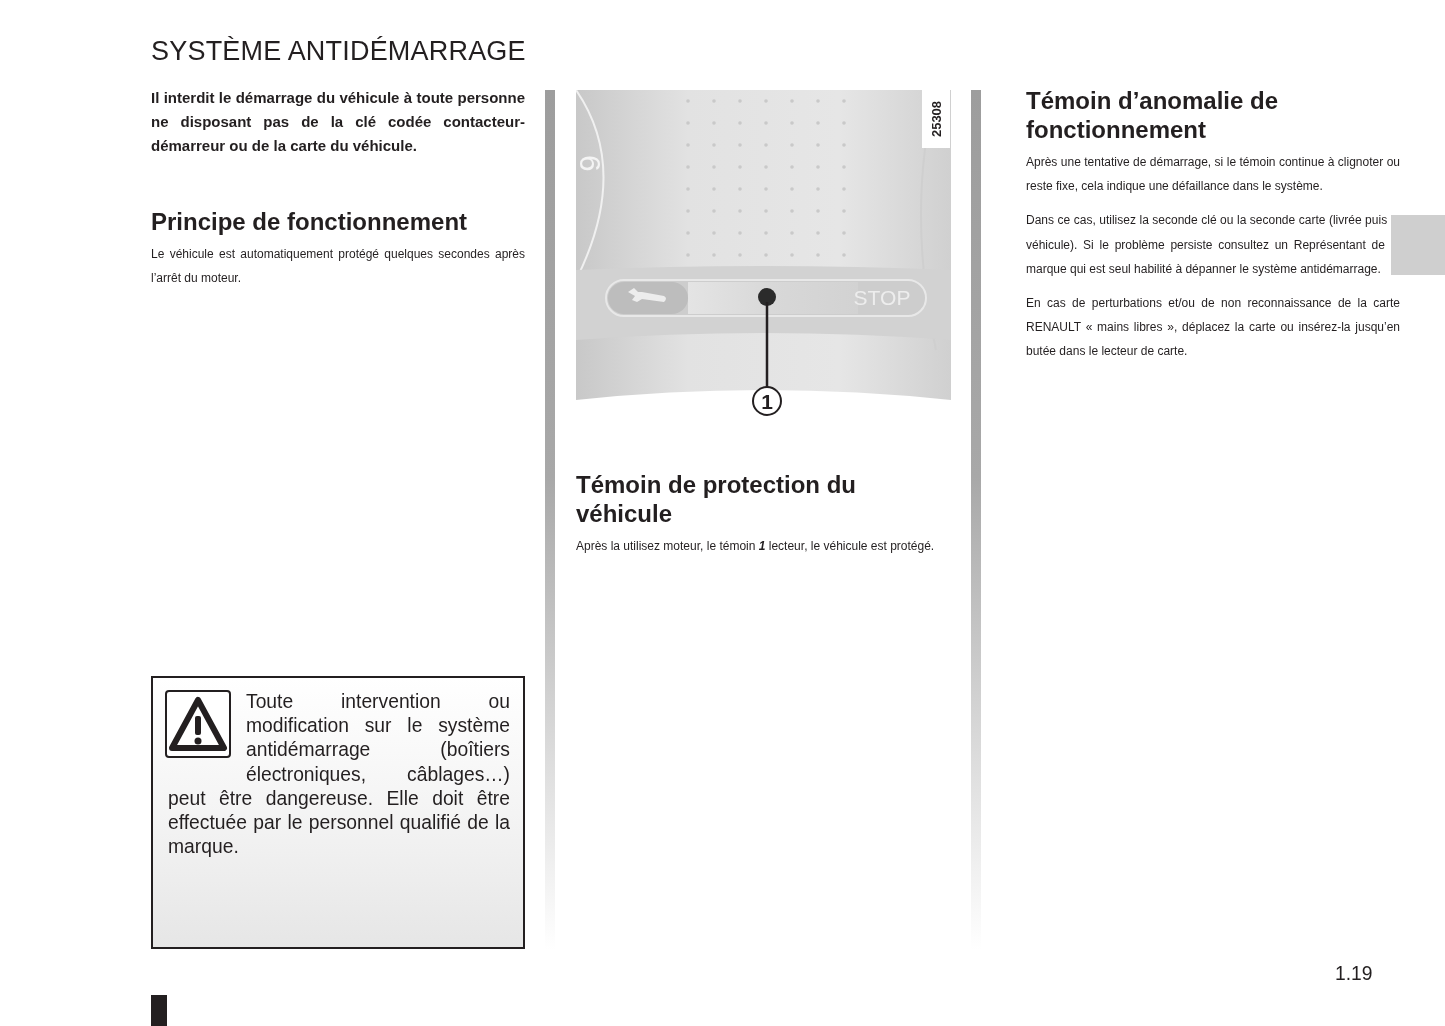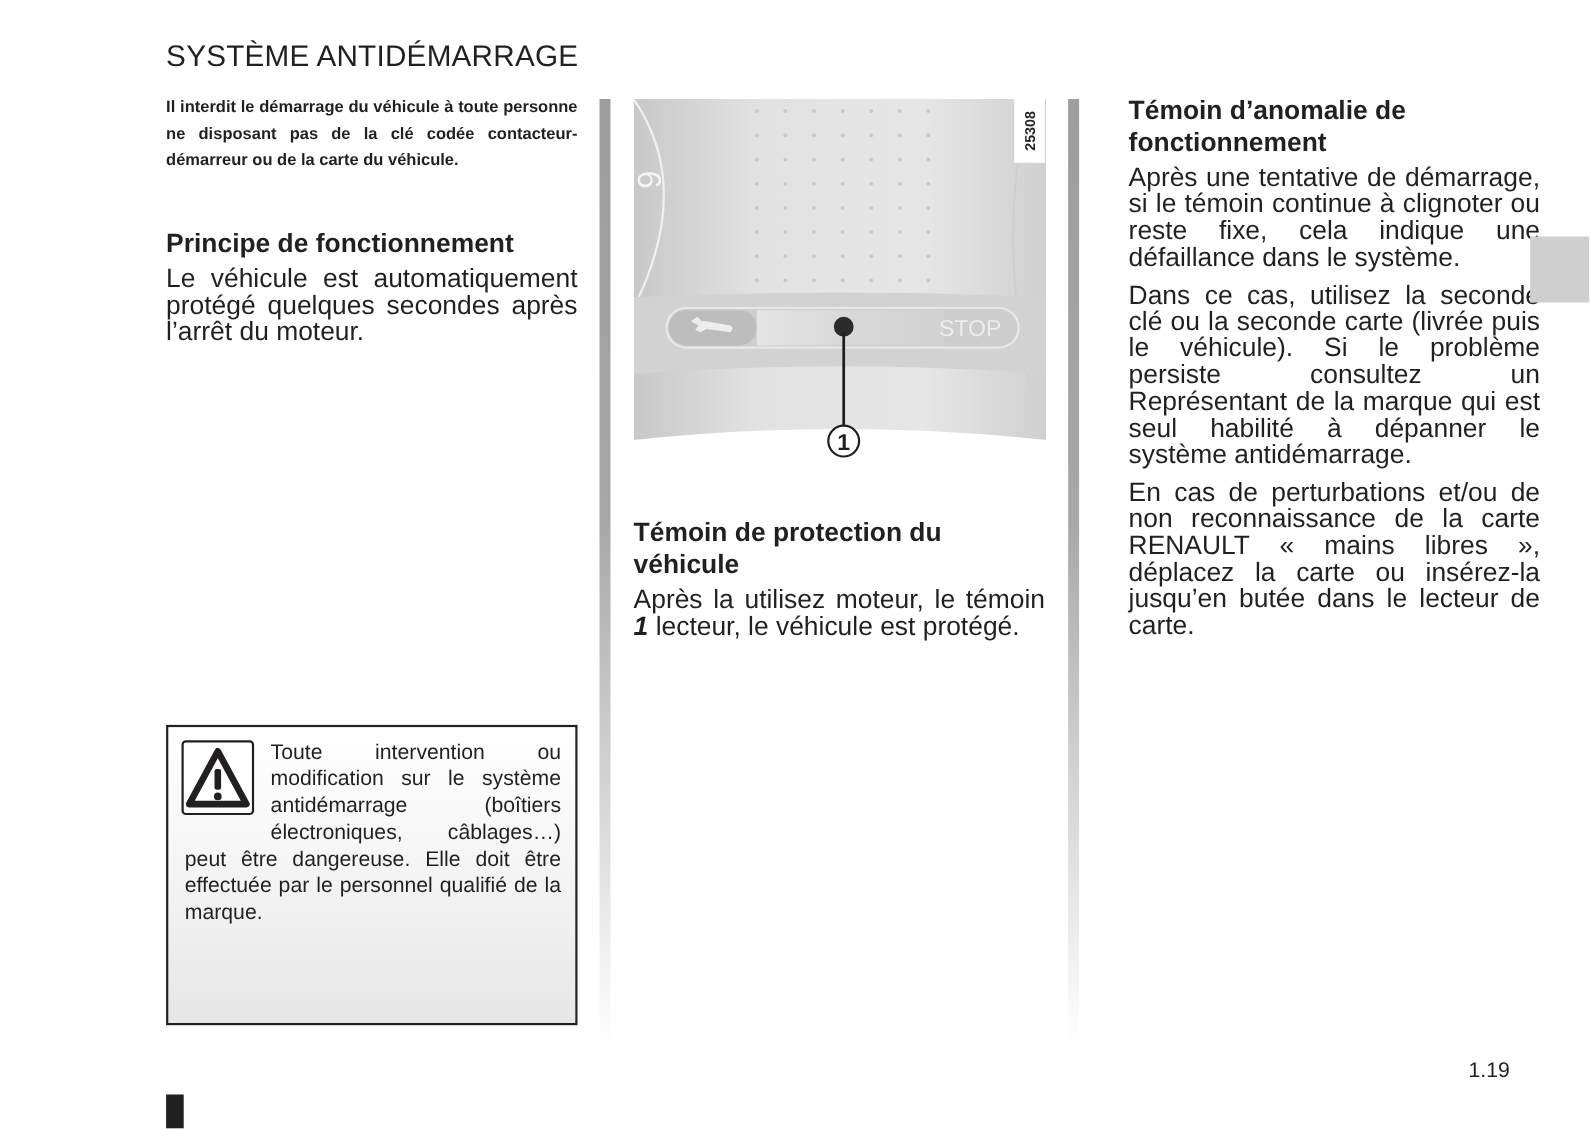--- a/index.html
+++ b/index.html
@@ -11,28 +11,28 @@
   .abs { position:absolute; }
   .page-title {
     left:151px; top:36px; font-size:27px; font-weight:normal; letter-spacing:0.2px; margin:0;
   }
   .col { position:absolute; width:374px; }
   .col-left { left:151px; top:86px; }
   .col-mid { left:576px; }
   .col-right { left:1002px; top:86px;margin-left:24px; }
   .intro { font-weight:bold; font-size:15px; line-height:24.2px; text-align:justify; margin:0; }
   h2 { font-size:24px; font-weight:bold; line-height:29px; margin:0 0 6px 0; }
-  p.body { font-size:24px; line-height:24.2px; margin:0 0 10px 0; text-align:justify; }
+  p.body { font-size:12px; line-height:24.2px; margin:0 0 10px 0; text-align:justify; }
   .ref { font-weight:bold; font-style:italic; }
   .sep {
     position:absolute; width:10px; top:90px; height:860px;
     background:linear-gradient(to bottom, #9d9d9d 0%, #a8a8a8 45%, #d8d8d8 75%, #ffffff 100%);
   }
   .warn-box {
-    position:absolute; left:151px; top:659px; width:370px; height:269px;
+    position:absolute; left:151px; top:676px; width:370px; height:269px;
     border:2px solid #231f20;
     background:linear-gradient(to bottom, #ffffff 0%, #f4f4f4 50%, #e6e6e6 100%);
   }
   .warn-icon {
     position:absolute; left:12px; top:12px; width:62px; height:64px;
     border:2px solid #231f20; border-radius:4px; background:#fff;
   }
   .warn-text {
     position:absolute; left:15px; top:12px; width:342px;
     font-size:19.3px; line-height:24.2px; text-align:justify;

